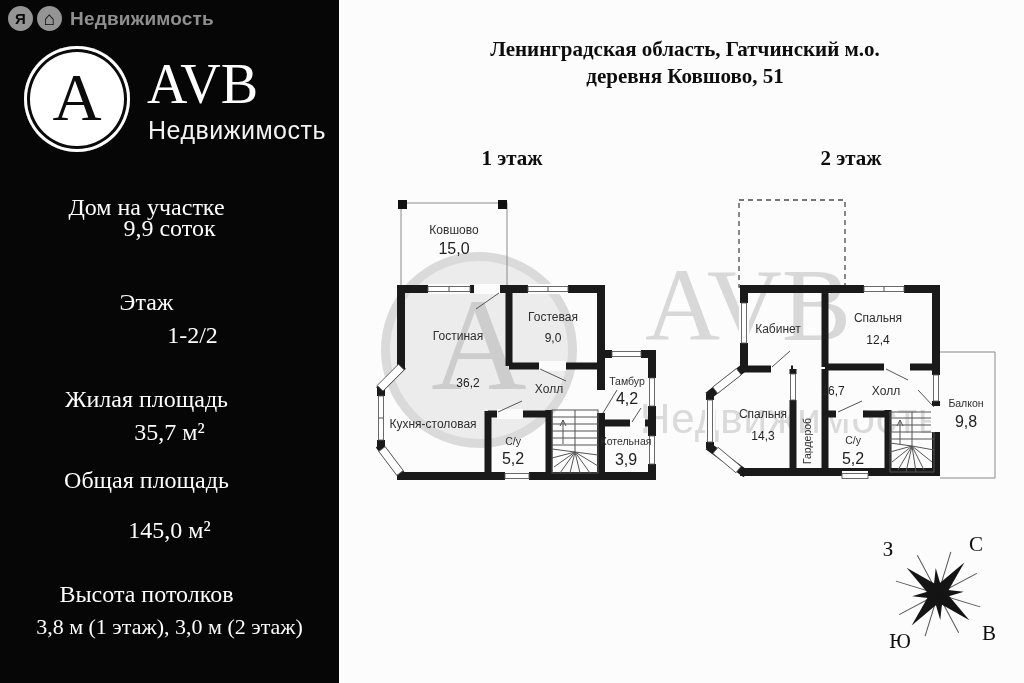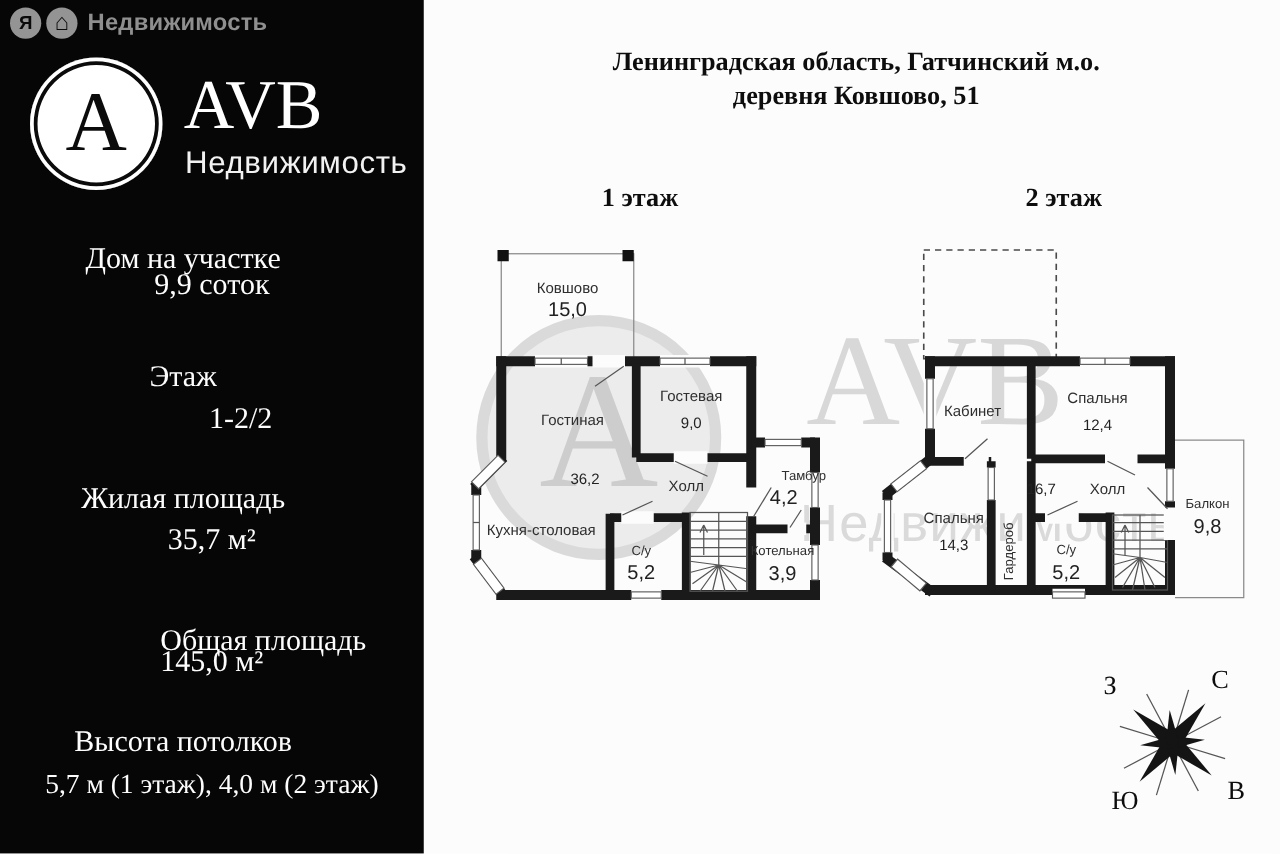--- a/index.html
+++ b/index.html
@@ -235,21 +235,21 @@
   <span class="lbl rn" style="left:454px;top:230px;">Ковшово</span>
   <span class="lbl ra" style="left:454px;top:249px;text-align:center;">15,0</span>
   <span class="lbl rn" style="left:458px;top:336px;">Гостиная</span>
   <span class="lbl rab" style="left:468px;top:383px;">36,2</span>
   <span class="lbl rn" style="left:553px;top:317px;">Гостевая</span>
   <span class="lbl rab" style="left:553px;top:338px;">9,0</span>
   <span class="lbl rn" style="left:549px;top:389px;">Холл</span>
   <span class="lbl rn" style="left:433px;top:424px;">Кухня-столовая</span>
   <span class="lbl rns" style="left:513px;top:441px;">С/у</span>
   <span class="lbl ra" style="left:513px;top:459px;">5,2</span>
-  <span class="lbl rns" style="left:627px;top:381px;margin-left:16px;">Тамбур</span>
+  <span class="lbl rns" style="left:627px;top:381px;">Тамбур</span>
   <span class="lbl ra" style="left:627px;top:399px;">4,2</span>
   <span class="lbl rns" style="left:626px;top:441px;">Котельная</span>
   <span class="lbl ra" style="left:626px;top:460px;">3,9</span>
 
   <span class="lbl rn" style="left:778px;top:329px;">Кабинет</span>
   <span class="lbl rn" style="left:878px;top:318px;">Спальня</span>
   <span class="lbl rab" style="left:878px;top:340px;">12,4</span>
   <span class="lbl rab" style="left:833px;top:391px;">16,7</span>
   <span class="lbl rn" style="left:886px;top:391px;">Холл</span>
   <span class="lbl rn" style="left:763px;top:414px;">Спальня</span>
@@ -277,19 +277,19 @@
     </div>
     <div class="brand">AVB</div>
     <div class="brand-sub">Недвижимость</div>
 
     <div class="fl" style="top:194px;">Дом на участке</div>
     <div class="fv" style="top:215px;">9,9 соток</div>
     <div class="fl" style="top:289px;">Этаж</div>
     <div class="fv" style="top:322px;margin-left:23px;">1-2/2</div>
     <div class="fl" style="top:386px;">Жилая площадь</div>
     <div class="fv" style="top:419px;">35,7 м²</div>
-    <div class="fl" style="top:500px;text-align:right;">Общая площадь</div>
+    <div class="fl" style="top:467px;">Общая площадь</div>
     <div class="fv" style="top:517px;">145,0 м²</div>
     <div class="fl" style="top:581px;">Высота потолков</div>
-    <div class="fv" style="top:614px;font-size:22px;">5,7 м (1 этаж), 4,0 м (2 этаж)</div>
+    <div class="fv" style="top:614px;font-size:22px;">3,8 м (1 этаж), 3,0 м (2 этаж)</div>
   </div>
 
 </div>
 
 </body></html>

